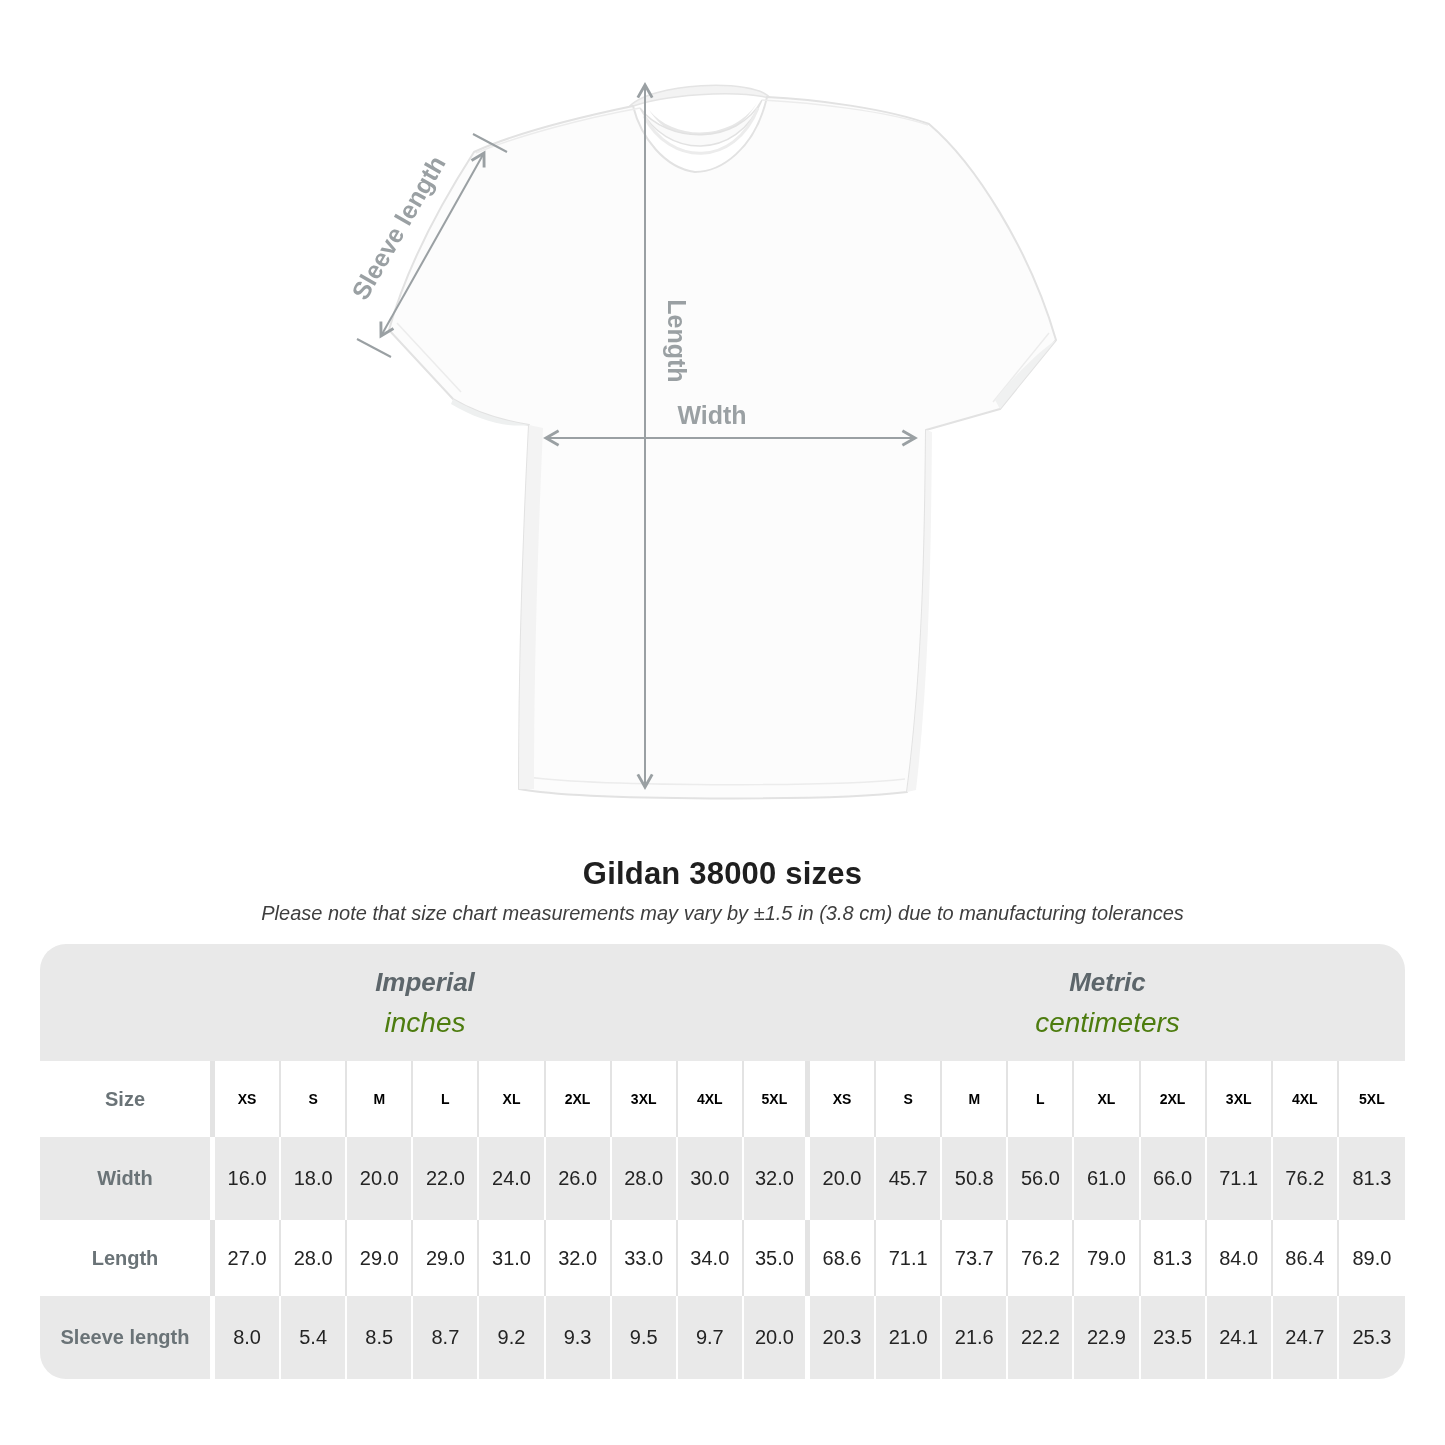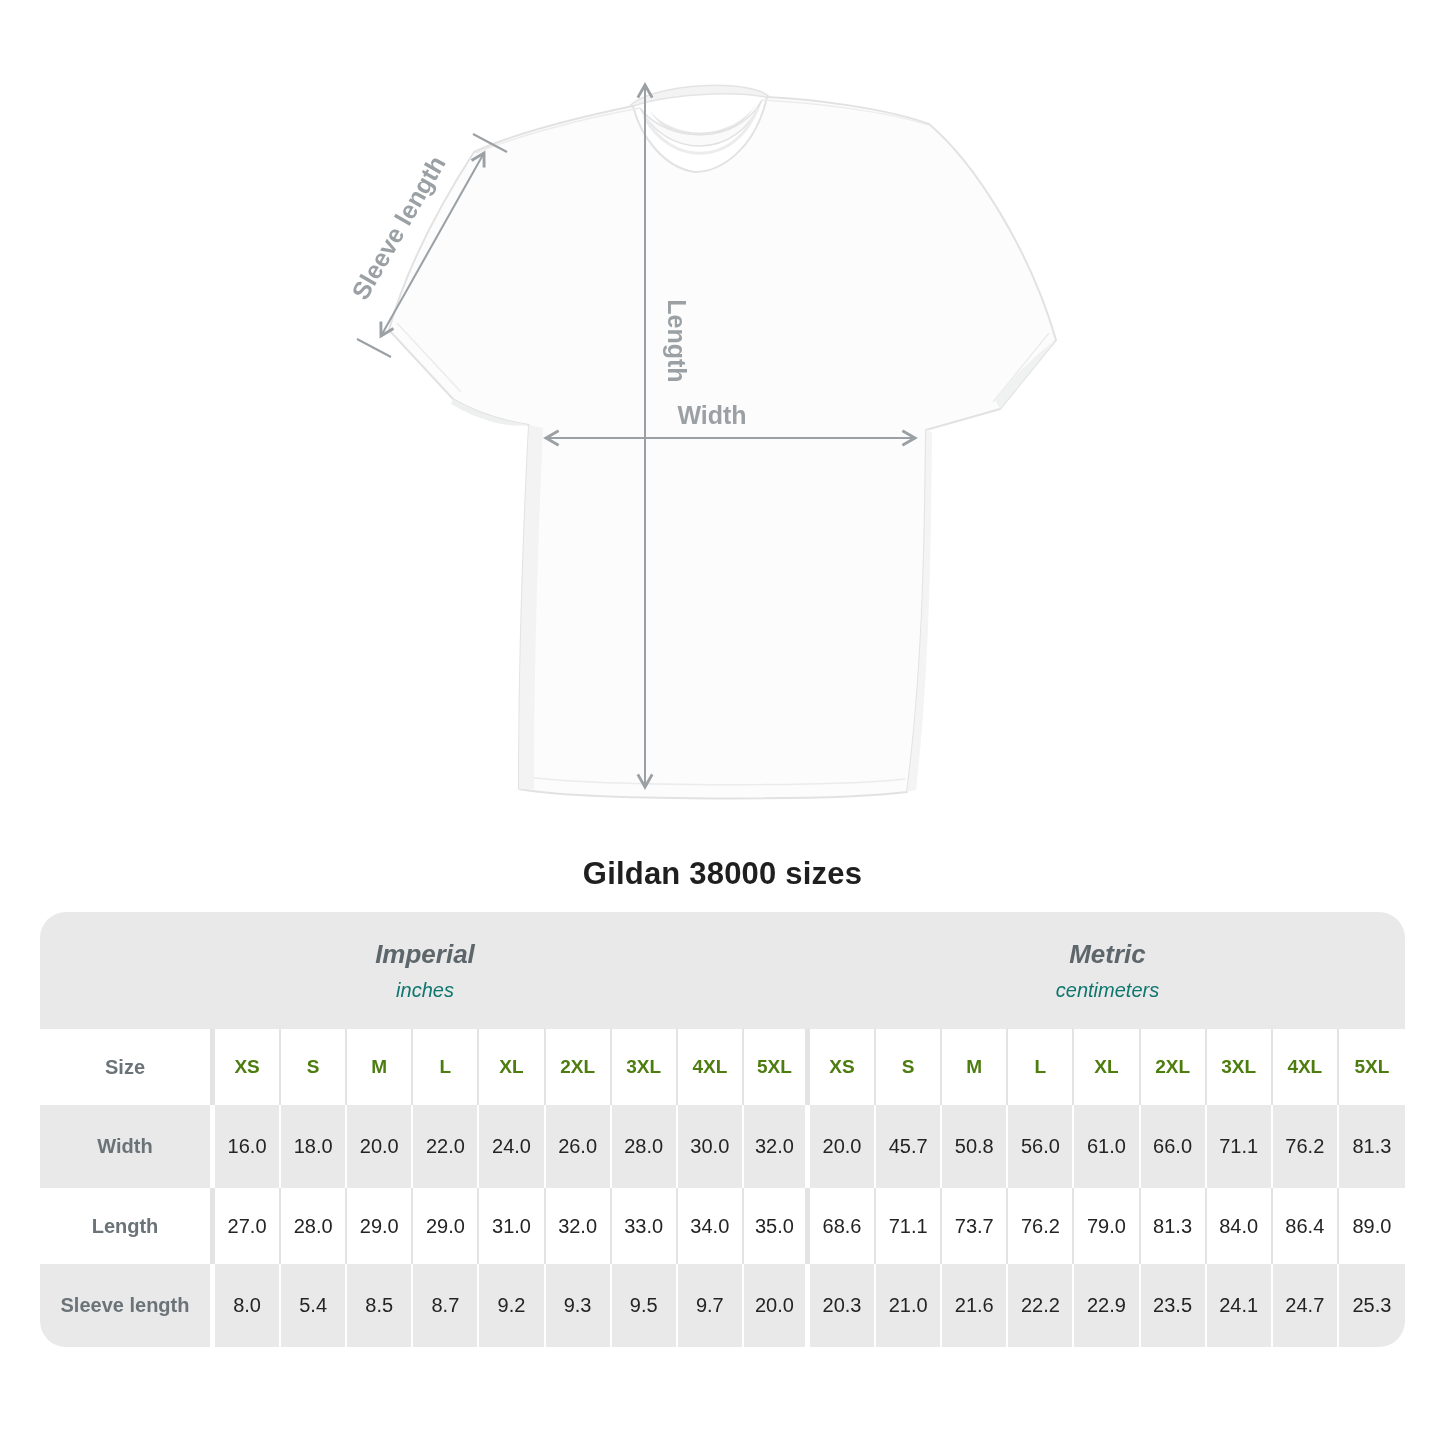--- a/index.html
+++ b/index.html
@@ -17,30 +17,30 @@
         line-height:24px;color:#3e3e3e;}
 
   
   .chart-wrap{width:1365px;margin:19px auto 0;border-radius:26px;overflow:hidden;}
   table.sizes{width:100%;border-collapse:separate;border-spacing:0;table-layout:fixed;}
   col.c-label{width:175px;}
   th,td{padding:0;text-align:center;vertical-align:middle;}
 
   tr.band-row>th{background:#e9e9e9;height:117px;}
   .band-title{font-size:26px;font-weight:700;font-style:italic;color:#5d666b;}
-  .band-unit{font-size:20px;font-style:italic;color:#0f766e;margin-top:9px;font-weight:400;}
+  .band-unit{font-size:28px;font-style:italic;color:#4d7c0f;margin-top:9px;font-weight:400;}
 
   tr.white-row>th,tr.white-row>td{background:#ffffff;height:76px;}
   tr.gray-row>th,tr.gray-row>td{background:#e9e9e9;height:83px;}
   tr.white-row>*:not(:last-child){border-right:2px solid #e3e3e3;}
   tr.gray-row>*:not(:last-child){border-right:2px solid #ffffff;}
   tr.white-row>.group-end,tr.gray-row>.group-end{border-right-width:5px;}
 
   .label-cell{font-weight:700;font-size:20px;color:#6a7377;}
-  th.size-col{font-weight:700;font-size:19px;color:#4d7c0f;}
+  th.size-col{font-weight:700;font-size:14px;color:#000000;}
   td.value-cell{font-size:20px;color:#242424;font-weight:400;}
 </style>
 </head>
 <body>
 
 <div class="page">
 
   <div class="diagram">
     <svg width="1445" height="843" viewBox="0 0 1445 843" xmlns="http://www.w3.org/2000/svg">
       <defs>
@@ -101,20 +101,21 @@
 
       <g fill="#9aa0a3" font-family="Liberation Sans, DejaVu Sans, sans-serif" font-size="25" font-weight="bold">
         <text x="406" y="232" text-anchor="middle" transform="rotate(-60 406 232)">Sleeve length</text>
         <text x="668" y="341" text-anchor="middle" transform="rotate(90 668 341)">Length</text>
         <text x="712" y="424" text-anchor="middle">Width</text>
       </g>
     </svg>
   </div>
 
   <h1 class="title">Gildan 38000 sizes</h1>
+  <p class="note">Please note that size chart measurements may vary by ±1.5 in (3.8 cm) due to manufacturing tolerances</p>
 
   <div class="chart-wrap">
     <table class="sizes">
       <colgroup>
         <col class="c-label">
         <col>
           <col>
           <col>
           <col>
           <col>

